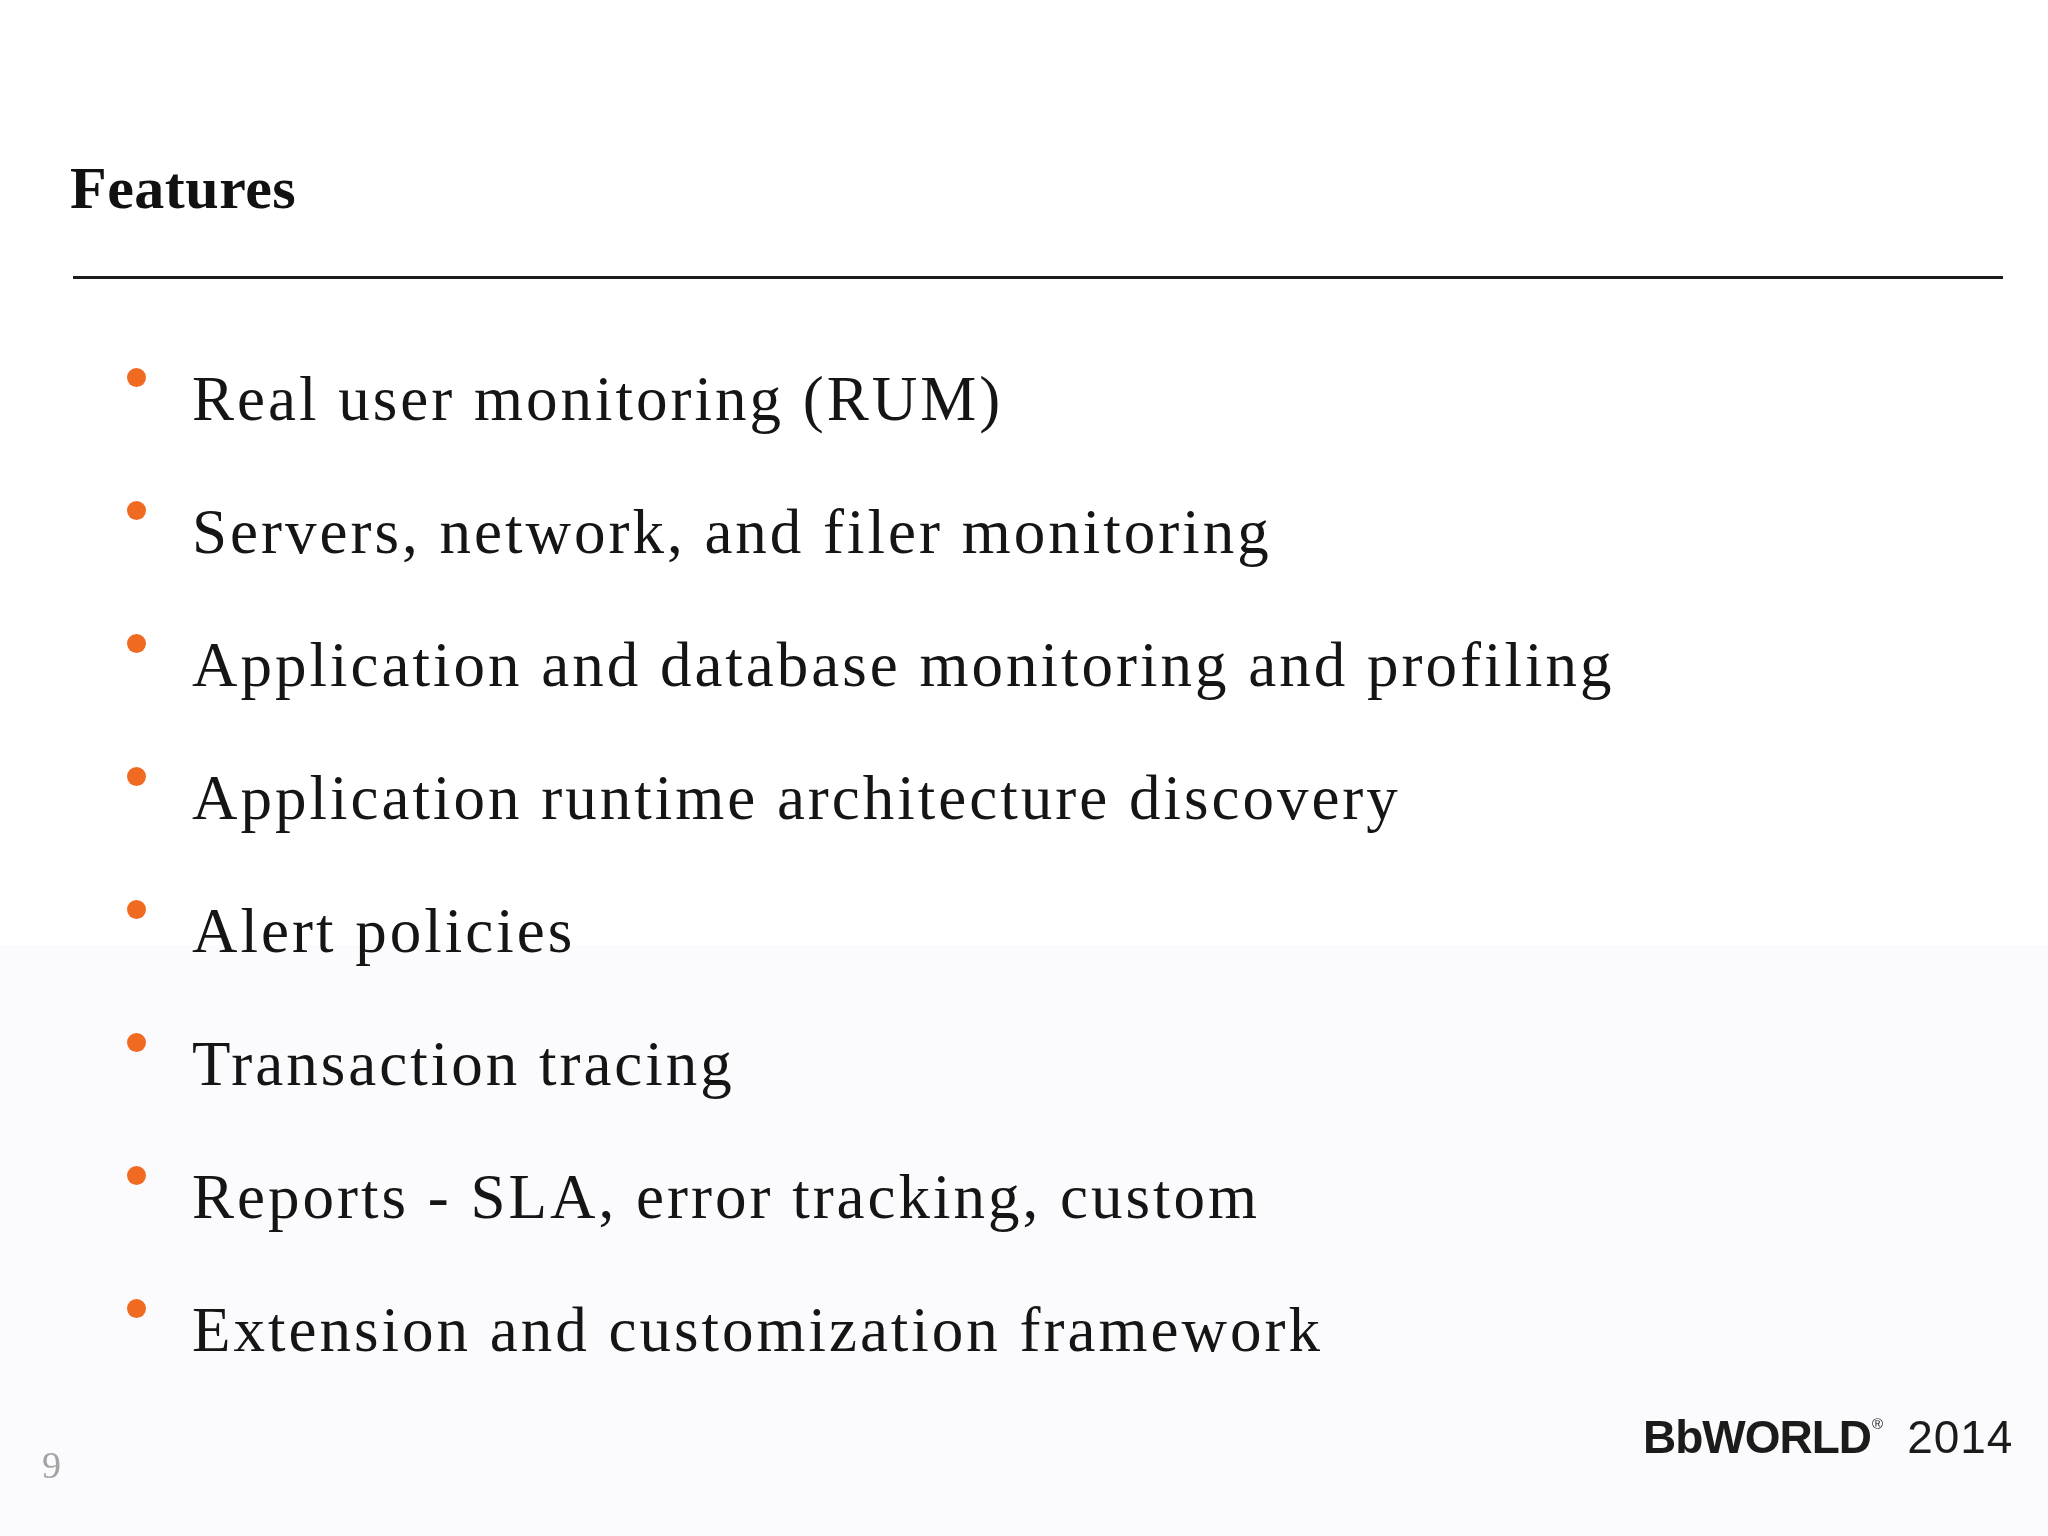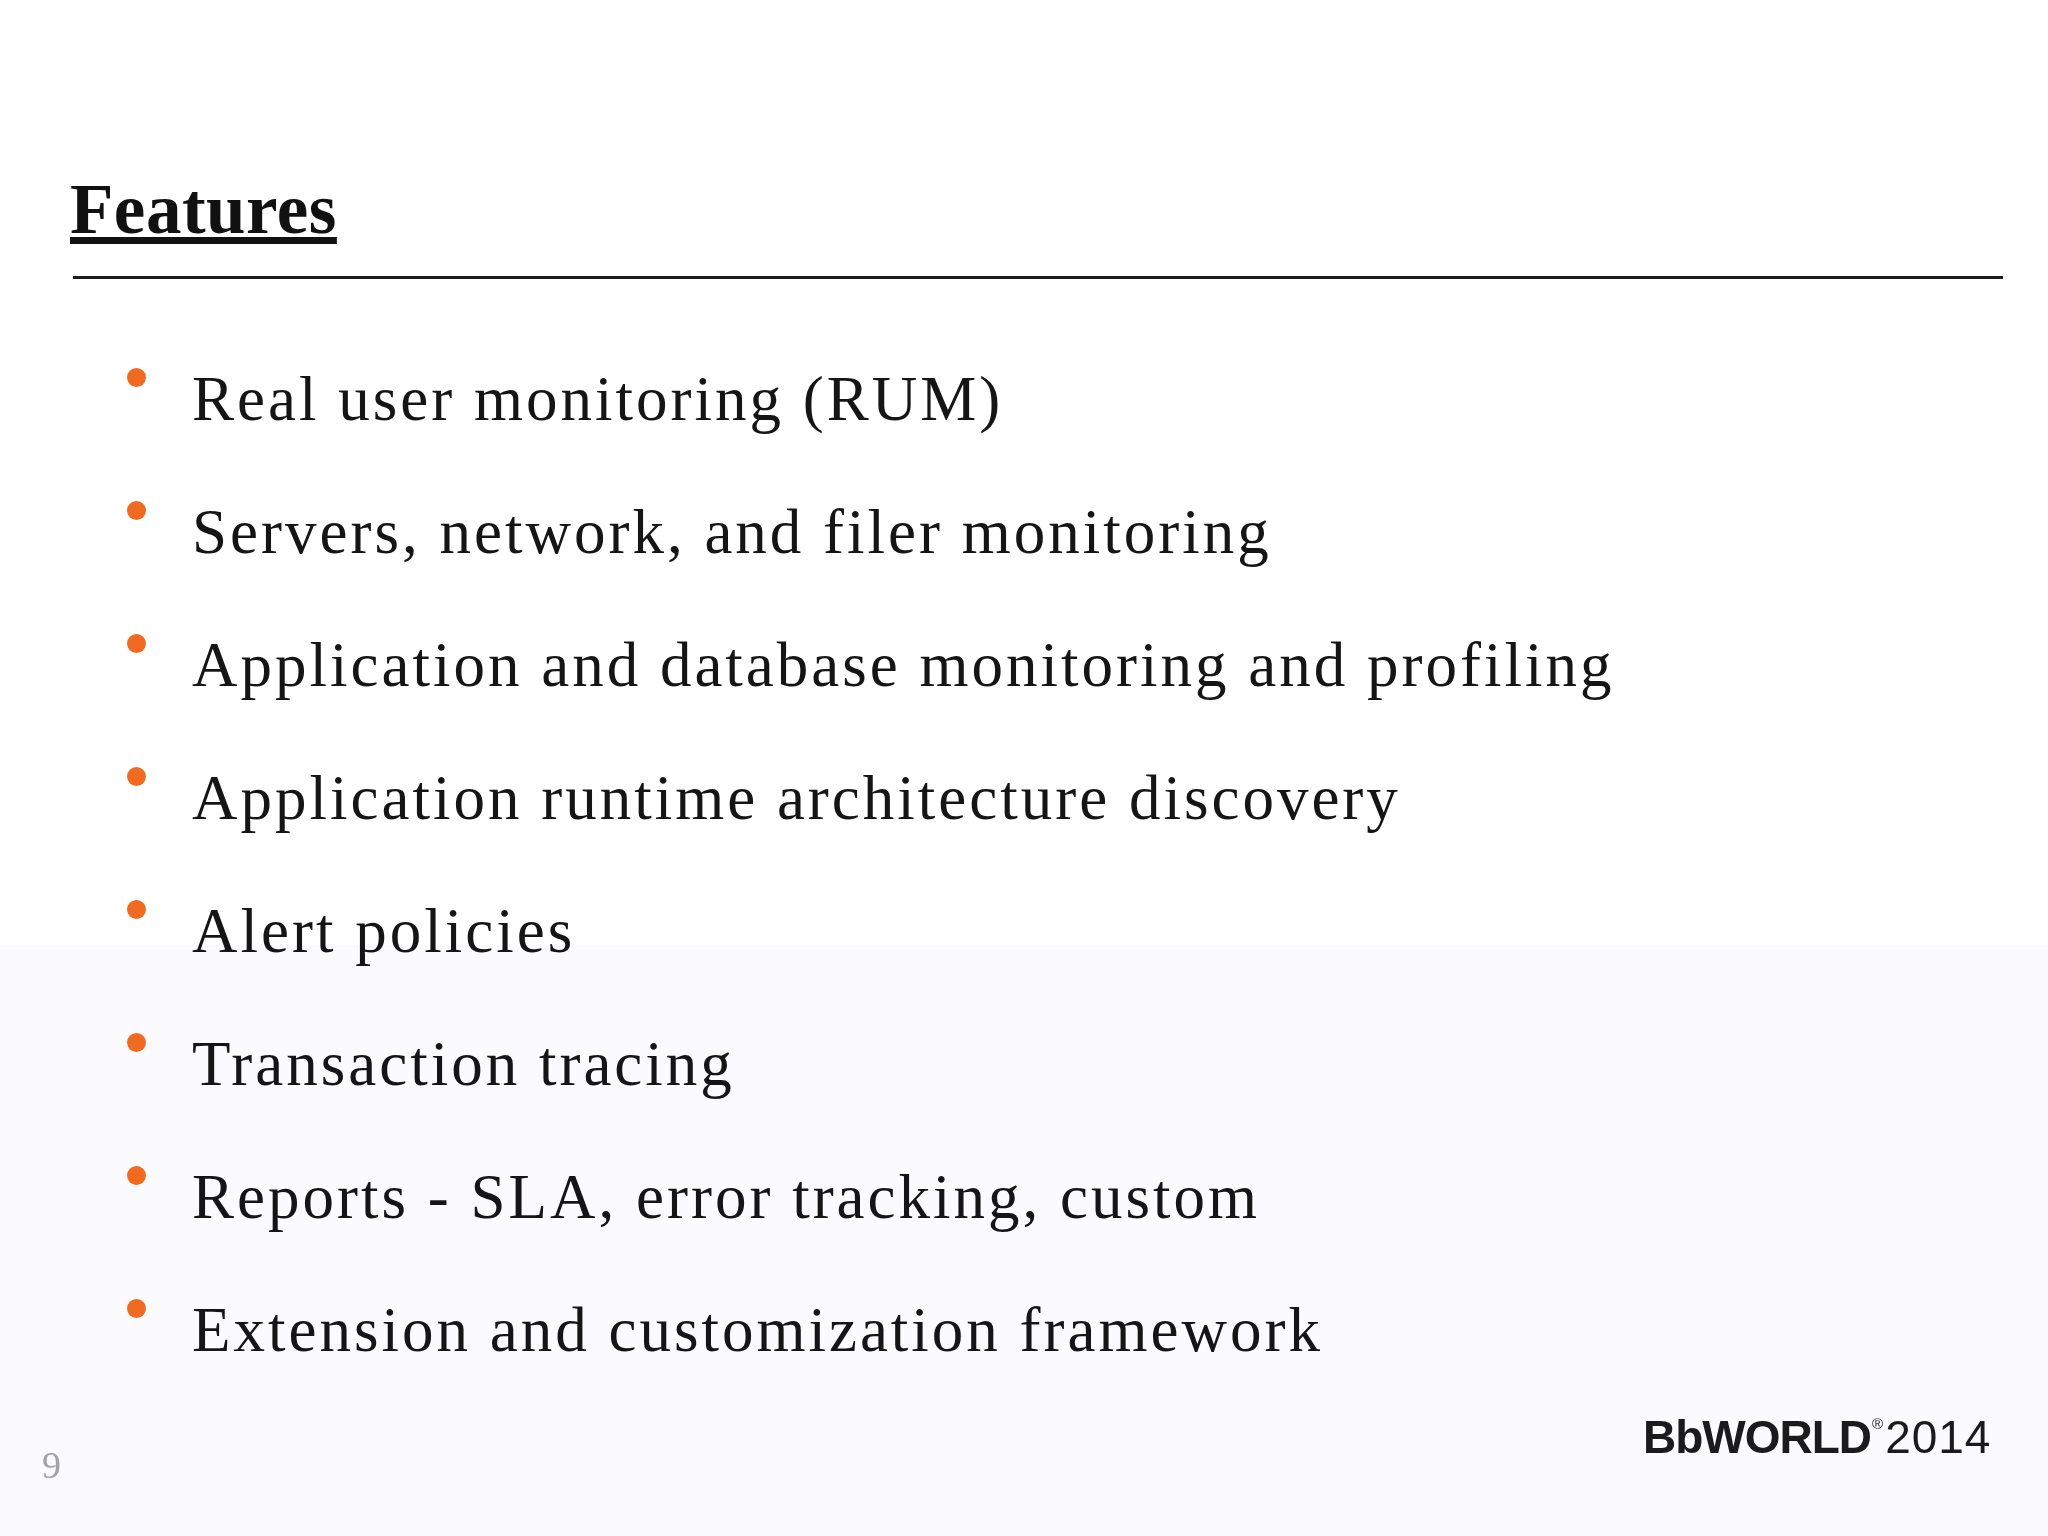--- a/index.html
+++ b/index.html
@@ -19,28 +19,27 @@
     position: absolute;
     left: 0;
     top: 945px;
     width: 100%;
     height: 591px;
     background: #fbfbfd;
   }
   .title {
     position: absolute;
     left: 70px;
-    top: 126px;
-    font-size: 71px;
+    top: 118px;
+    font-size: 60px;
     line-height: 1;
     font-weight: bold;
     letter-spacing: 0.5px;
     color: var(--title_text, #111111);
     white-space: nowrap;
-    text-decoration: underline;
   }
   .rule {
     position: absolute;
     left: 73px;
     top: 276px;
     width: 1930px;
     height: 0;
     border-top: 3px solid var(--divider, #1c1c1c);
   }
   .bullet-list {
@@ -96,21 +95,21 @@
   .logo .reg {
     display: inline-block;
     font-size: 15px;
     transform: translateY(-24px);
     margin-left: 1px;
   }
   .logo .year {
     font-size: 46px;
     font-weight: normal;
     letter-spacing: 1px;
-    margin-left: 2px;
+    margin-left: 24px;
   }
 </style>
 </head>
 <body>
 
 <div class="slide">
   <div class="bottom-tint"></div>
 
   <h1 class="title">Features</h1>
 

